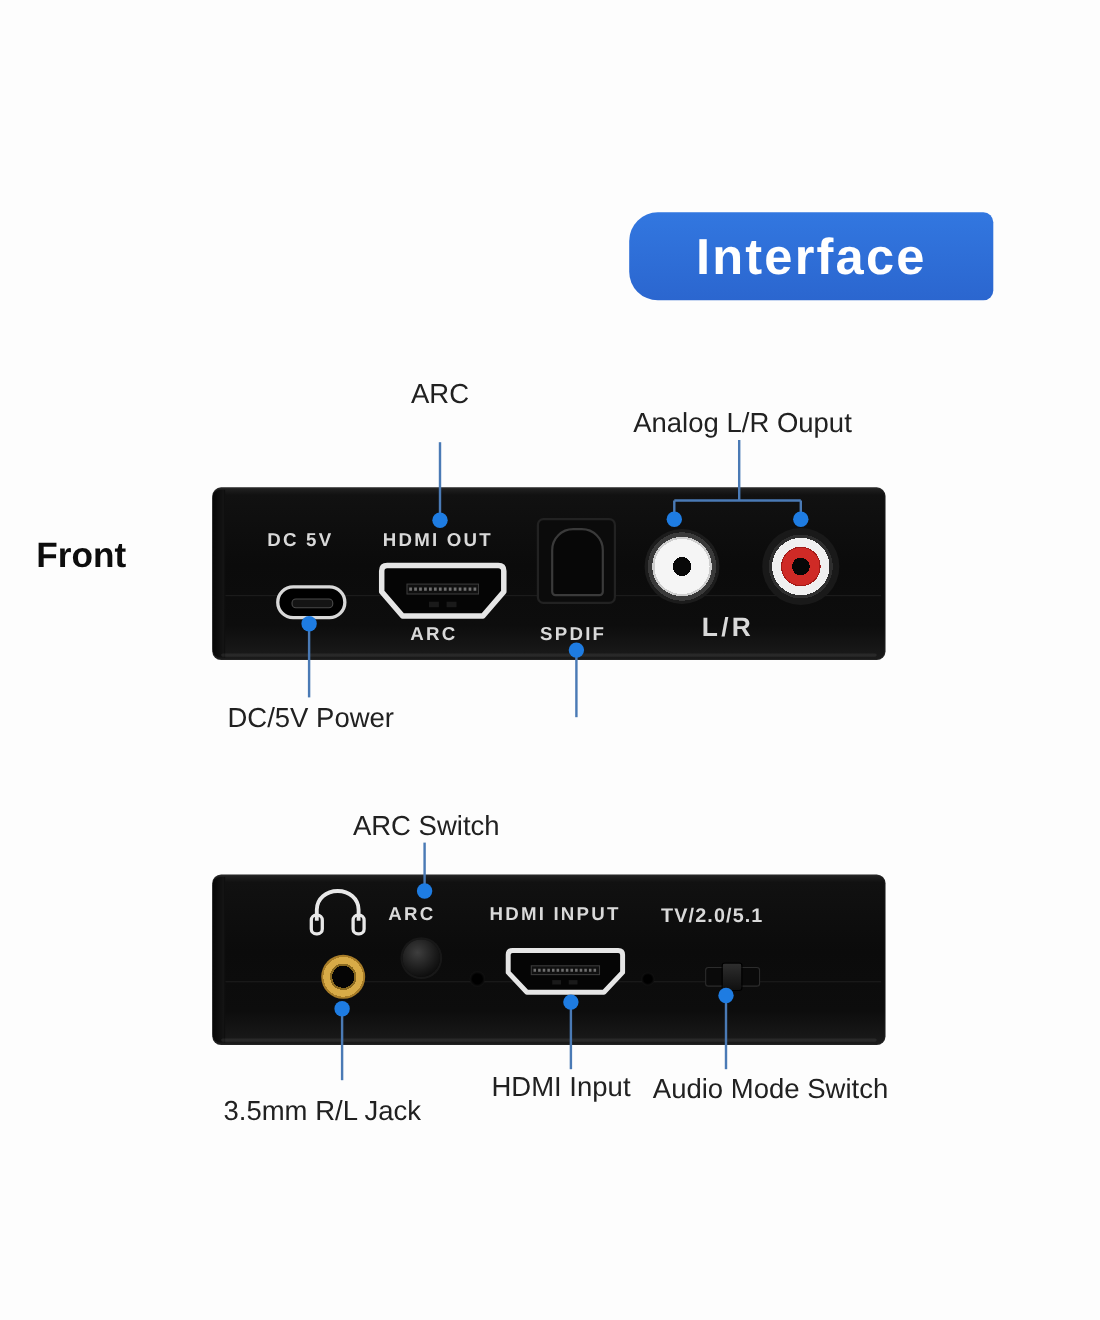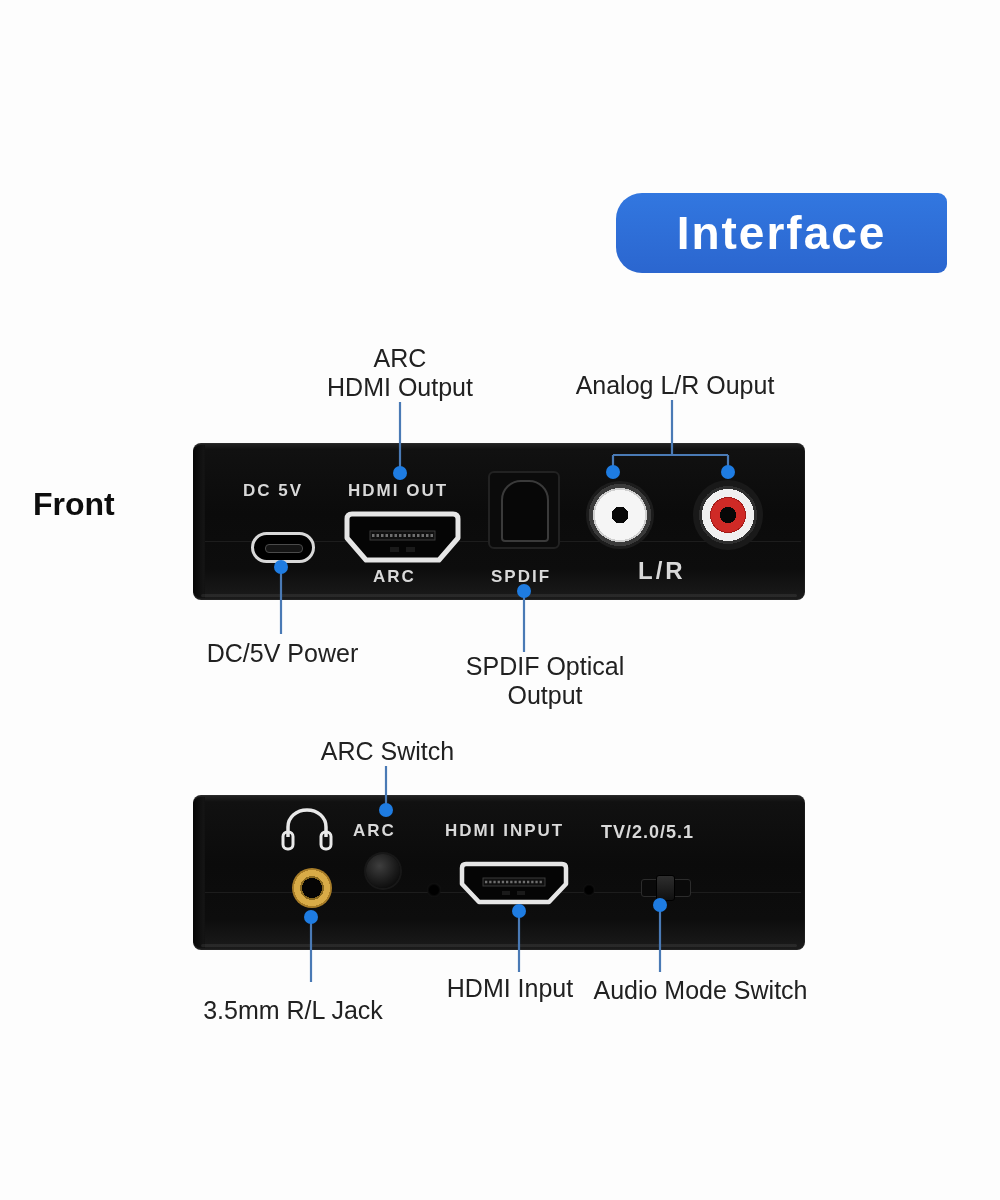--- a/index.html
+++ b/index.html
@@ -6,21 +6,21 @@
   .canvas {
     position:relative; width:1000px; height:1200px; overflow:hidden;
     background:#fdfdfd;
     font-family:"Liberation Sans", sans-serif;
   }
   
   .badge {
     position:absolute; left:572px; top:193px; width:331px; height:80px;
     background:linear-gradient(180deg,#3277e0,#2b66cf);
     border-radius:26px 9px 9px 26px;
-    display:flex; align-items:center; justify-content:center;margin-left:44px;
+    display:flex; align-items:center; justify-content:center;
   }
   .badge span {
     color:#ffffff; font-size:46px; font-weight:bold; letter-spacing:2px;
   }
   
   .side-title {
     position:absolute; font-weight:bold; color:#0d0d0d; font-size:32px;
   }
   .front-title { left:33px; top:486px; }
   .back-title  { left:46px; top:834px; }
@@ -131,25 +131,23 @@
 <div class="canvas">
 
   <div class="badge">
     <span>Interface</span>
   </div>
 
   <div class="side-title front-title">Front</div>
 
   <div class="callout co-hdmi-output">
     <div>ARC</div>
-    <div>HDMI Output</div>
   </div>
   <div class="callout co-analog">Analog L/R Ouput</div>
   <div class="callout co-dc">DC/5V Power</div>
-  <div class="callout co-spdif">SPDIF Optical Output</div>
 
   <div class="callout co-arcswitch">ARC Switch</div>
   <div class="callout co-jack">3.5mm R/L Jack</div>
   <div class="callout co-hdmiinput">HDMI Input</div>
   <div class="callout co-audiomode">Audio Mode Switch</div>
 
   <div class="device front-device">
     <div class="seam" style="top:98px;"></div>
 
     <div class="panel-label" style="left:50px; top:38px; width:80px;">DC 5V</div>

